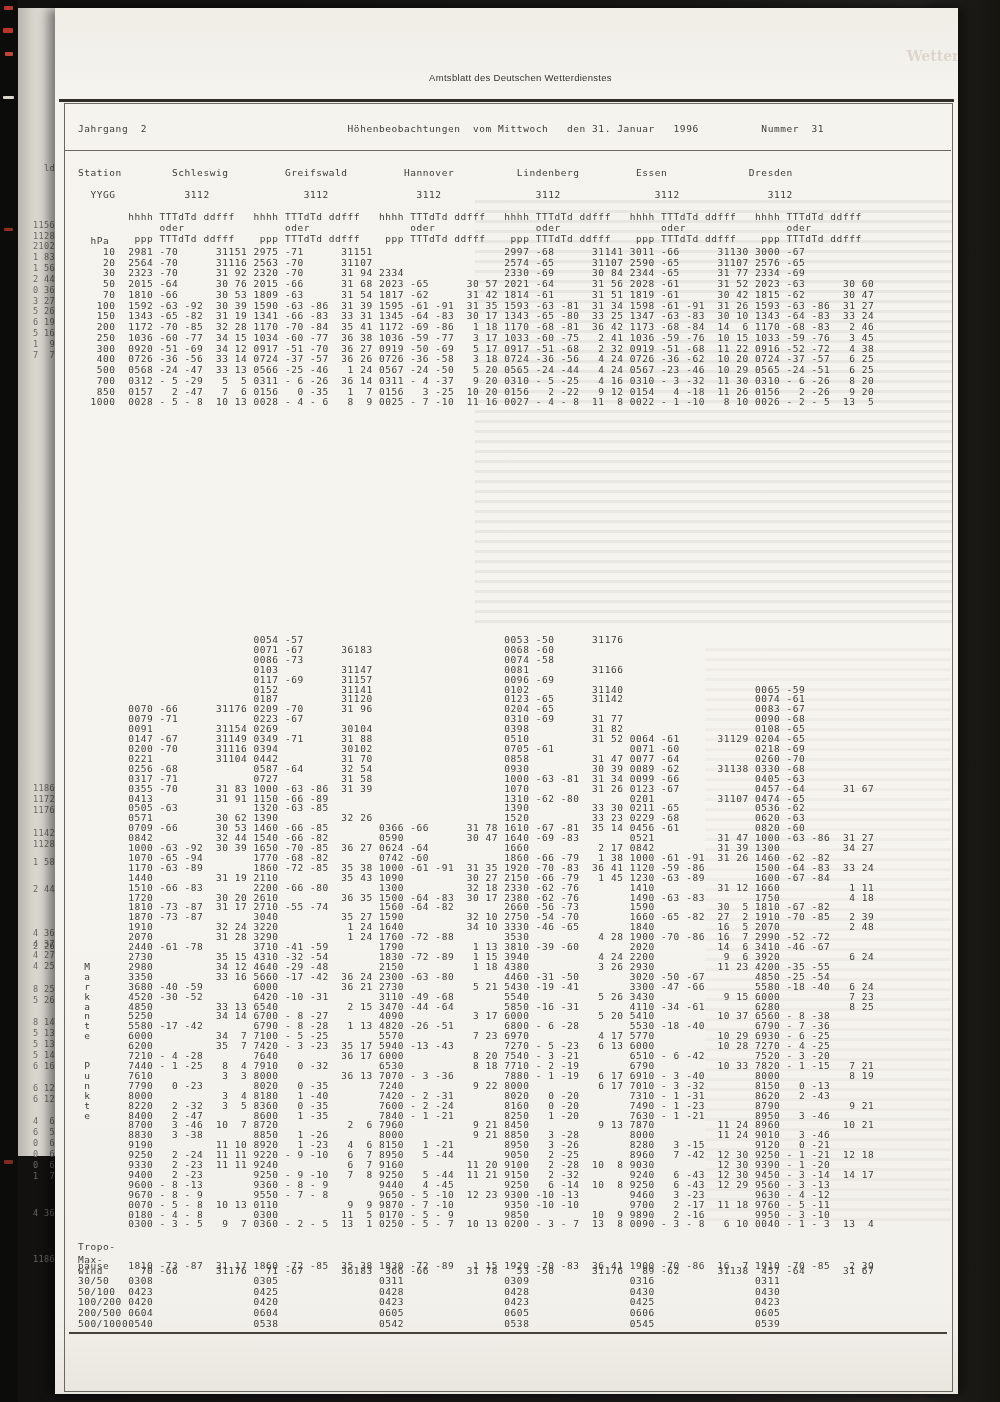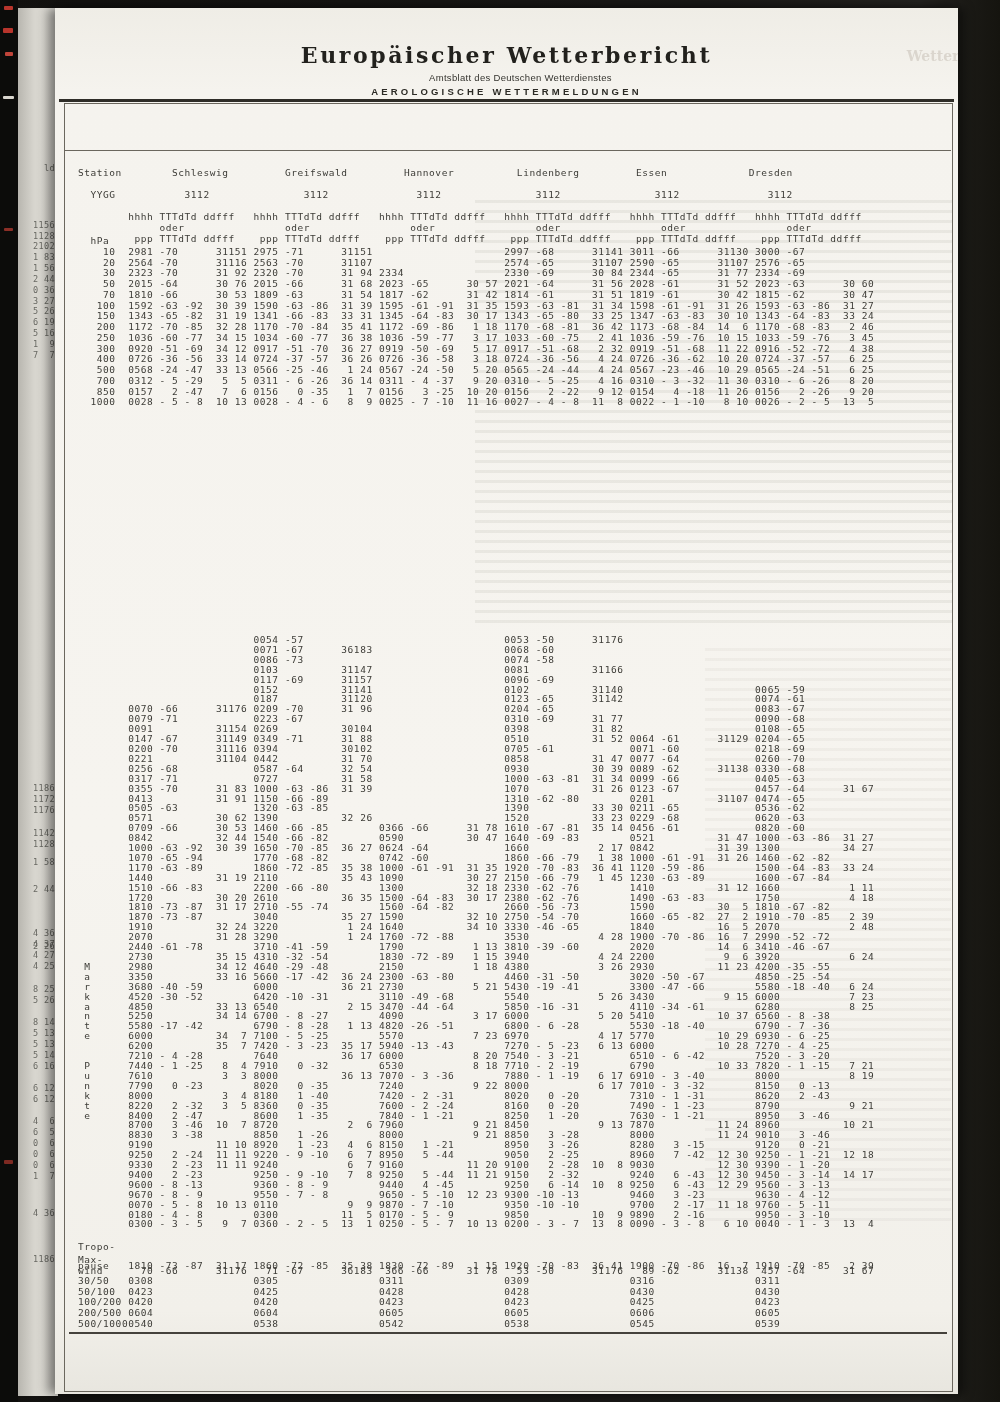--- a/index.html
+++ b/index.html
@@ -4,21 +4,21 @@
 <style>
   html,body{margin:0;padding:0;}
   body{
     width:1000px;height:1402px;position:relative;overflow:hidden;
     background:linear-gradient(90deg,#12110f 0%,#1a1917 70%,#23221f 92%,#15140f 100%);
     font-family:"DejaVu Sans Mono", monospace;
   }
   .strip-black{position:absolute;left:0;top:0;width:18px;height:1402px;background:#0c0c0a;}
   .cal{position:absolute;border-radius:1px;}
   .strip-prev{
-    position:absolute;left:18px;top:8px;width:40px;height:1388px;
+    position:absolute;left:18px;top:8px;width:40px;height:1148px;
     background:linear-gradient(90deg,#b8b6af 0%,#d7d5ce 40%,#e2e0d9 100%);
   }
   .strip-prev span{
     position:absolute;right:3px;white-space:pre;
     font:8.5px "DejaVu Sans Mono",monospace;color:#686862;letter-spacing:.4px;
   }
   .page{
     position:absolute;left:55px;top:8px;width:903px;height:1386px;overflow:hidden;
     background:linear-gradient(180deg,#efede6 0%,#f5f3ee 6%,#f6f4ef 60%,#f2f0ea 94%,#e8e6df 100%);
     box-shadow:-7px 0 10px rgba(0,0,0,.45), 7px 0 9px rgba(0,0,0,.35);
@@ -131,29 +131,28 @@
       <span style="top: 1200px;">4 36</span>
       <span style="top: 1246px;">1186</span>
     </div>
 </div>
 
 <div class="page">
   <div class="noise-a"></div>
   <div class="noise-b"></div>
   <div class="ghost-corner">Wetterbericht</div>
 
-  <div class="head-title">Europäischer Wetterbericht</div>
   <div class="head-sub">Amtsblatt des Deutschen Wetterdienstes</div>
-  <div class="head-section">AEROLOGISCHE WETTERMELDUNGEN</div>
 
   <div class="rule-top"></div>
   <div class="box"></div>
   <div class="rule-jahr"></div>
   <div class="rule-bottom"></div>
 
+  <pre class="mono g-mast">Jahrgang  2                                Höhenbeobachtungen  vom Mittwoch   den 31. Januar   1996          Nummer  31</pre>
   <pre class="mono g-head">Station        Schleswig         Greifswald         Hannover          Lindenberg         Essen             Dresden
 
   YYGG           3112               3112              3112               3112               3112              3112
 
         hhhh TTTdTd ddfff   hhhh TTTdTd ddfff   hhhh TTTdTd ddfff   hhhh TTTdTd ddfff   hhhh TTTdTd ddfff   hhhh TTTdTd ddfff
              oder                oder                oder                oder                oder                oder
          ppp TTTdTd ddfff    ppp TTTdTd ddfff    ppp TTTdTd ddfff    ppp TTTdTd ddfff    ppp TTTdTd ddfff    ppp TTTdTd ddfff</pre>
   <pre class="mono g-upper">  hPa
     10  2981 -70      31151 2975 -71      31151                     2997 -68      31141 3011 -66      31130 3000 -67
     20  2564 -70      31116 2563 -70      31107                     2574 -65      31107 2590 -65      31107 2576 -65

